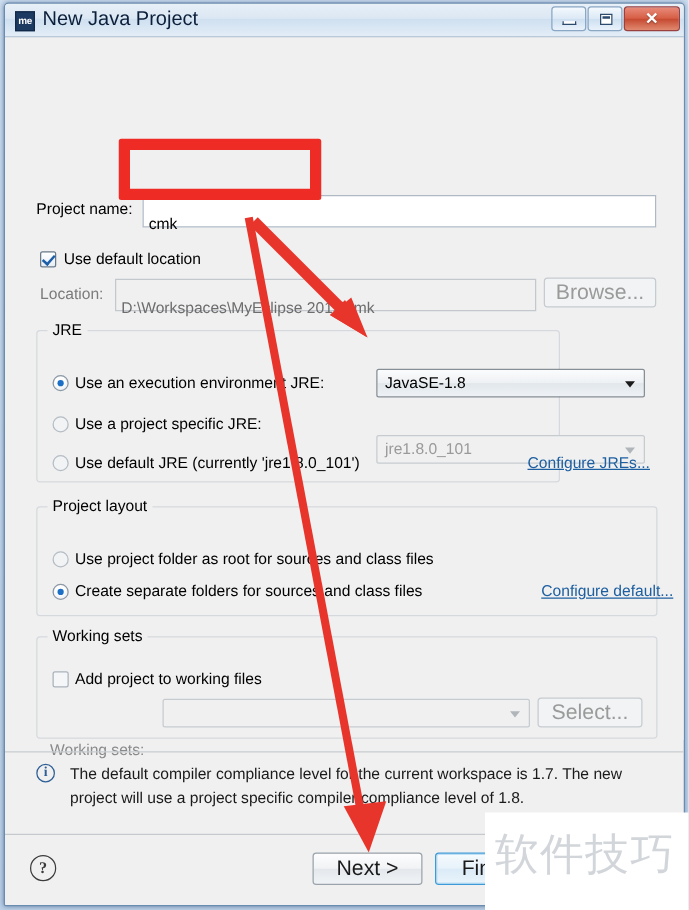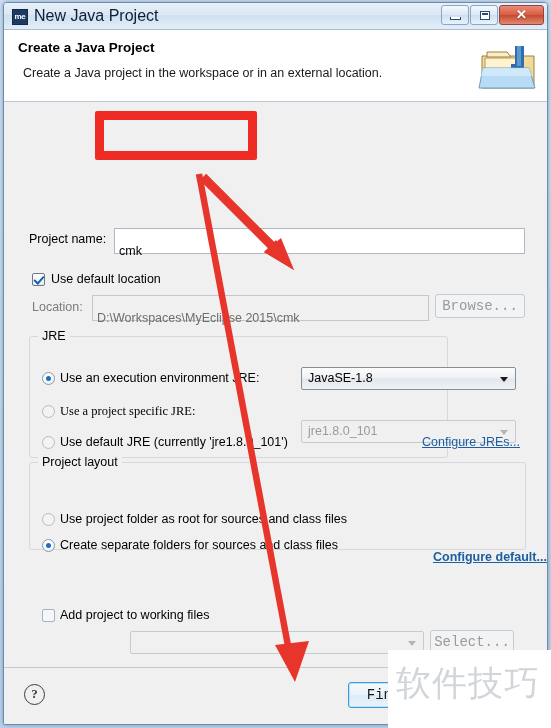--- a/index.html
+++ b/index.html
@@ -215,25 +215,25 @@
     color: #9a9a9a;
   }
   .combo.disabled .arrow { border-top-color: #b0b5ba; }
 
   .btn {
     position: absolute;
     height: 24px;
     border: 1px solid #9aa3ab;
     border-radius: 3px;
     background: linear-gradient(to bottom, #fdfdfe 0%, #f1f3f5 48%, #e4e8ec 52%, #f0f3f6 100%);
-    font-size: 14px;
+    font-size: 17px;
     color: #1a1a1a;
     text-align: center;
     line-height: 22px;
-    font-family: Liberation Mono, monospace;
+    font-family: Liberation Sans, sans-serif;
   }
   .btn.disabled { color: #9a9a9a; border-color: #c6cbd0; background: #f2f3f4; }
 
   .link {
     position: absolute;
     font-size: 12.5px;
     color: #1d5fa0;
     text-decoration: underline;
   }
 
@@ -333,34 +333,20 @@
         </div>
         <div class="win-btn">
           <div class="glyph-max"></div>
         </div>
         <div class="win-btn close">
           <div class="glyph-close">✕</div>
         </div>
       </div>
     </div>
 
-    <div class="header">
-      <div class="header-title">Create a Java Project</div>
-      <div class="header-sub">Create a Java project in the workspace or in an external location.</div>
-      <svg class="header-icon" viewBox="0 0 62 58">
-        <path d="M5 18 L5 50 L57 50 L57 18 Z" fill="#f3d89a" stroke="#9c8040" stroke-width="1"></path>
-        <path d="M10 14 L30 14 L34 19 L10 19 Z" fill="#faeec4" stroke="#9c8040" stroke-width="1"></path>
-        <path d="M8 20 L40 20 L40 32 L8 32 Z" fill="#fdf3cf" stroke="#b59a58" stroke-width="1"></path>
-        <rect x="38" y="8" width="9" height="22" fill="#2f6ea8"></rect>
-        <rect x="34" y="26" width="13" height="5" fill="#2f6ea8"></rect>
-        <rect x="40" y="8" width="4" height="20" fill="#5b9ad0"></rect>
-        <path d="M6 30 L52 30 L58 50 L2 50 Z" fill="#b8dcf5" stroke="#6f9cc4" stroke-width="1"></path>
-        <path d="M6 30 L52 30 L55 38 L4 38 Z" fill="#d4ecfb" opacity="0.8"></path>
-      </svg>
-    </div>
 
     <div class="body">
 
       <div class="row-label" style="left:25px; top:130px;">Project name:</div>
       <div class="txt-input" style="left:110px; top:126px; width:411px;" placeholder="">cmk</div>
 
       <div class="check on" style="left:28px; top:171px;"></div>
       <div class="row-label" style="left:47px; top:170px;">Use default location</div>
 
       <div class="row-label" style="left:28px; top:198px; color:#7b7b7b;">Location:</div>
@@ -371,60 +357,64 @@
         <div class="group-title">JRE</div>
       </div>
       <div class="radio on" style="left:38px; top:270px;"></div>
       <div class="row-label" style="left:56px; top:269px;">Use an execution environment JRE:</div>
       <div class="combo" style="left:297px; top:265px; width:215px;">
         <span>JavaSE-1.8</span>
         <span class="arrow"></span>
       </div>
 
       <div class="radio dim" style="left:38px; top:303px;"></div>
-      <div class="row-label" style="left:56px; top:302px;font-family:Liberation Serif, serif;">Use a project specific JRE:</div>
+      <div class="row-label" style="left:56px; top:302px;">Use a project specific JRE:</div>
       <div class="combo disabled" style="left:297px; top:298px; width:215px;margin-top:20px;">
         <span>jre1.8.0_101</span>
         <span class="arrow"></span>
       </div>
 
       <div class="radio dim" style="left:38px; top:334px;"></div>
       <div class="row-label" style="left:56px; top:333px;">Use default JRE (currently 'jre1.8.0_101')</div>
       <div class="link" style="left:418px; top:333px;">Configure JREs...</div>
 
-      <div class="group" style="left:25px; top:360px; width:497px; height:88px;">
+      <div class="group" style="left:25px; top:375px; width:497px; height:88px;">
         <div class="group-title">Project layout</div>
       </div>
       <div class="radio dim" style="left:38px; top:411px;"></div>
       <div class="row-label" style="left:56px; top:410px;">Use project folder as root for sources and class files</div>
 
       <div class="radio on" style="left:38px; top:437px;"></div>
       <div class="row-label" style="left:56px; top:436px;">Create separate folders for sources and class files</div>
-      <div class="link" style="left:429px; top:448px;font-weight:bold;">Configure default...</div>
-
+      <div class="link" style="left:429px; top:436px;">Configure default...</div>
+
+      <div class="group" style="left:25px; top:479px; width:497px; height:82px;">
+        <div class="group-title">Working sets</div>
+      </div>
       <div class="check dim" style="left:38px; top:507px;"></div>
       <div class="row-label" style="left:56px; top:506px;">Add project to working files</div>
 
       <div class="row-label" style="left:36px; top:535px; color:#8a8a8a;margin-top:28px;">Working sets:</div>
       <div class="combo disabled" style="left:126px; top:529px; width:294px;">
         <span></span>
         <span class="arrow"></span>
       </div>
       <div class="btn disabled" style="left:426px; top:528px; width:84px;">Select...</div>
 
       <div class="hsep" style="top:571px;"></div>
       <div class="info-icon" style="left:25px; top:581px;">i</div>
       <div class="info-text" style="left:52px; top:580px;">
         <span>The default compiler compliance level for the current workspace is 1.7. The new</span>
         <span class="l2">project will use a project specific compiler compliance level of 1.8.</span>
       </div>
     </div>
 
     <div class="footer">
       <div class="help-btn">?</div>
+      <div class="btn" style="left:246px; width:88px;">Next &gt;</div>
       <div class="btn focus" style="left:344px; width:88px;">Finish</div>
       <div class="btn" style="left:440px; width:88px;">Cancel</div>
     </div>
 
   </div>
 
   <div class="anno-box" style="left:95px; top:111px; width:162px; height:49px;"></div>
 
   <svg class="anno-svg" viewBox="0 0 551 728">
 

